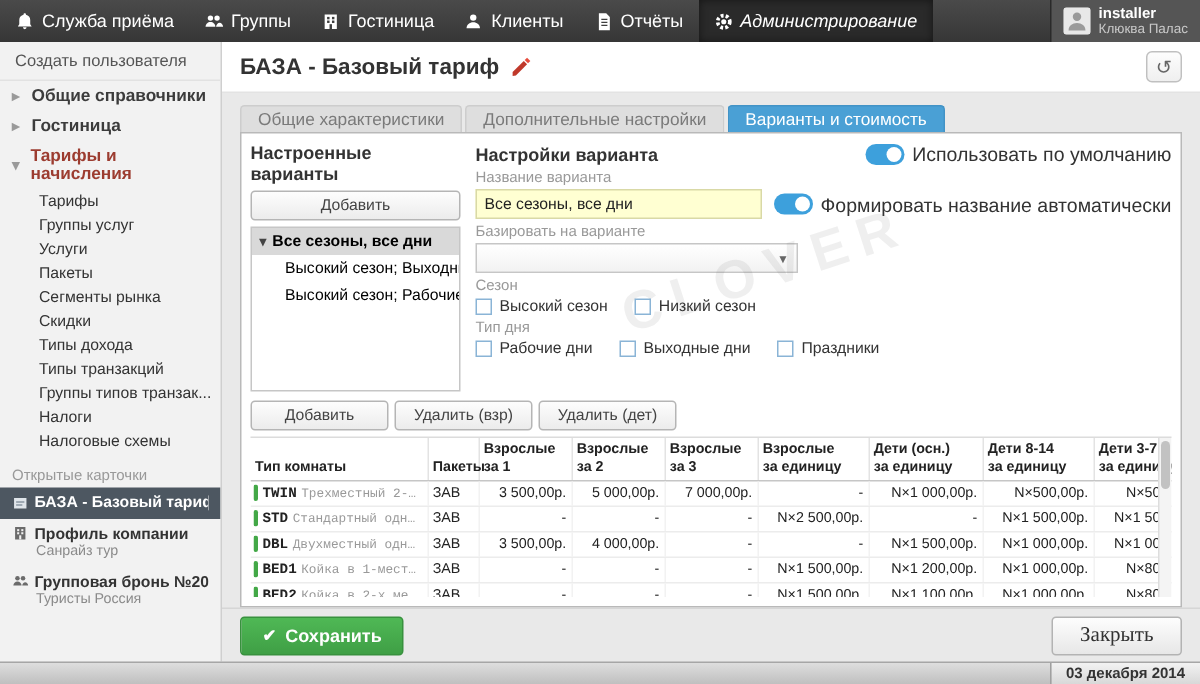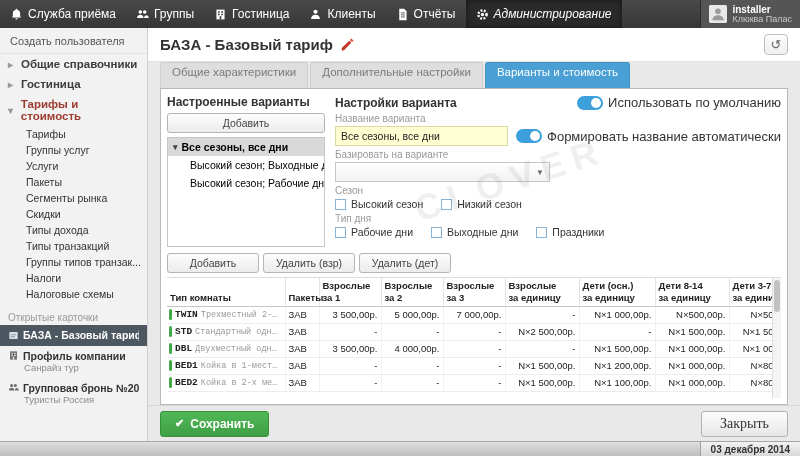--- a/index.html
+++ b/index.html
@@ -33,29 +33,29 @@
   .card .cs { font-size:9.5px; color:#8a8a8a; padding-left:16px; }
   .card.active { background:#4d5761; }
   .card.active .ct { color:#fff; }
   .cicon { width:11px; height:11px; flex:none; }
   
   .main { flex:1; display:flex; flex-direction:column; min-width:0; }
   .main-header { height:34px; flex:none; background:#fff; display:flex; align-items:center; padding:0 12px; border-bottom:1px solid #e3e3e3; }
   .page-title { font-size:15px; font-weight:bold; color:#333; }
   .pencil { width:14px; height:14px; margin-left:7px; }
   .history-btn { margin-left:auto; width:24px; height:21px; border:1px solid #c0c0c0; border-radius:4px; background:linear-gradient(#fdfdfd,#efefef); color:#666; display:flex; align-items:center; justify-content:center; font-size:13px; line-height:1; }
-  .tabs { height:26px; flex:none; display:flex; gap:2px; padding:0 12px 0; }
+  .tabs { height:26px; flex:none; display:flex; gap:2px; padding:8px 12px 0; }
   .tab { padding:3px 11px 4px; font-size:11.5px; background:#dedede; color:#7a7a7a; border:1px solid #cdcdcd; border-bottom:none; border-radius:3px 3px 0 0; white-space:nowrap; }
   .tab.active { background:#4aa0d5; color:#fff; border-color:#4293c6; font-weight:normal; }
   .content-panel { margin:0 12px; background:#fff; border:1px solid #b9b9b9; flex:1; min-height:0; padding:6px; display:flex; flex-direction:column; position:relative; overflow:hidden; }
   .watermark { position:absolute; left:250px; top:70px; font-size:36px; font-weight:bold; letter-spacing:8px; color:rgba(100,100,100,.10); transform:rotate(-18deg); pointer-events:none; }
   .upper { display:flex; gap:10px; flex:none; }
   .sec-title { font-size:12px; font-weight:bold; color:#333; margin-bottom:4px; }
   .btn { border:1px solid #b5b5b5; background:linear-gradient(#fdfdfd,#ececec); border-radius:3px; font-size:10.5px; color:#444; padding:3px 6px; text-align:center; white-space:nowrap; }
-  .variants { width:158px; flex:none; }
+  .variants { width:140px; flex:none; }
   .variants .btn-row { display:flex; gap:4px; margin-bottom:4px; }
   .variants .btn { flex:1; }
   .tree { border:1px solid #c6c6c6; height:110px; background:#fff; font-size:10.5px; overflow:hidden; }
   .tree-root { display:flex; align-items:center; gap:4px; padding:3px 5px; background:#d9d9d9; font-weight:bold; }
   .tree-root .tgl { font-size:9px; color:#444; }
   .tree-child { padding:3px 4px 3px 22px; white-space:nowrap; overflow:hidden; }
   .settings { flex:1; min-width:0; }
   .settings-head { display:flex; align-items:center; margin-bottom:2px; }
   .toggle { width:26px; height:14px; border-radius:8px; background:#3da0dc; position:relative; flex:none; }
   .toggle .knob { position:absolute; right:2px; top:2px; width:10px; height:10px; border-radius:50%; background:#fff; }
@@ -176,21 +176,21 @@
       <div class="side-group">
         <span class="chev">▸</span>
         <span>Общие справочники</span>
       </div>
       <div class="side-group">
         <span class="chev">▸</span>
         <span>Гостиница</span>
       </div>
       <div class="side-group expanded">
         <span class="chev">▾</span>
-        <span>Тарифы и стоимость</span>
+        <span>Тарифы и начисления</span>
       </div>
 
       <div class="side-sub">Тарифы</div>
       <div class="side-sub">Группы услуг</div>
       <div class="side-sub">Услуги</div>
       <div class="side-sub">Пакеты</div>
       <div class="side-sub">Сегменты рынка</div>
       <div class="side-sub">Скидки</div>
       <div class="side-sub">Типы дохода</div>
       <div class="side-sub">Типы транзакций</div>

